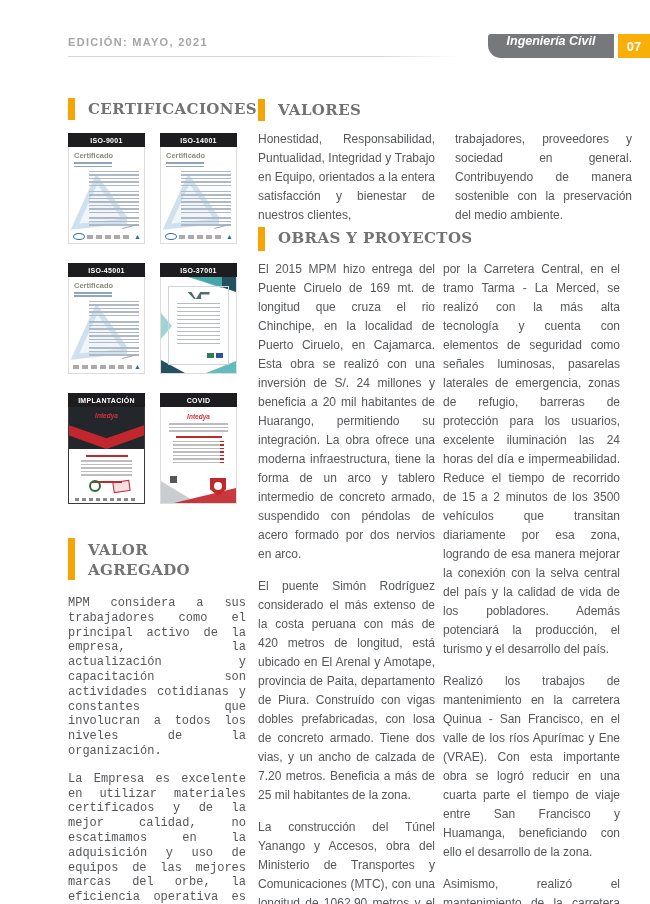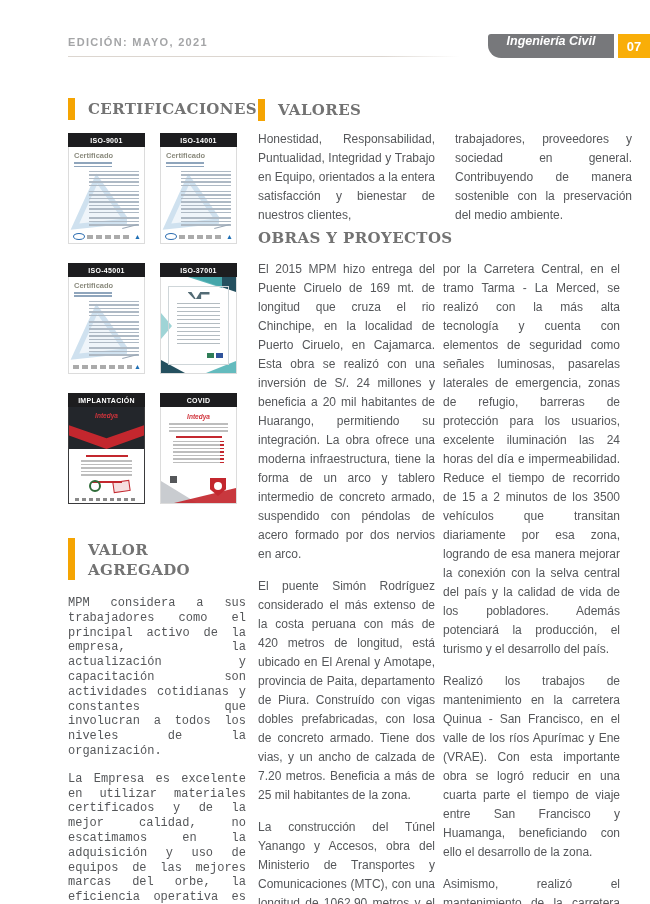--- a/index.html
+++ b/index.html
@@ -116,21 +116,21 @@
     border-radius:50%; background:#fff; }
   
   .certs-head   { position:absolute; left:68px;  top:98px;  height:22px; }
   .va-section   { position:absolute; left:68px;  top:538px; width:178px; }
   .va-section .sec-title { line-height:20px; }
   .va-text      { margin-top:16px; font-size:12px; line-height:14.8px; text-align:justify; color:#55575A;font-family:Liberation Mono, monospace; }
   .va-text p    { margin:0 0 13px 0; }
   .valores-head { position:absolute; left:258px; top:99px;  height:22px; }
   .valores-c1   { left:258px; top:130px; }
   .valores-c2   { left:455px; top:130px; }
-  .obras-head   { position:absolute; left:258px; top:227px; width:362px; height:24px;flex-direction:column; }
+  .obras-head   { position:absolute; left:258px; top:227px; width:362px; height:24px; }
   .obras-c1     { left:258px; top:260px; }
   .obras-c2     { left:443px; top:260px; }
 </style>
 </head>
 <body>
 
 <div class="page">
 
   <div class="edition">EDICIÓN: MAYO, 2021</div>
   <div class="header-rule"></div>

